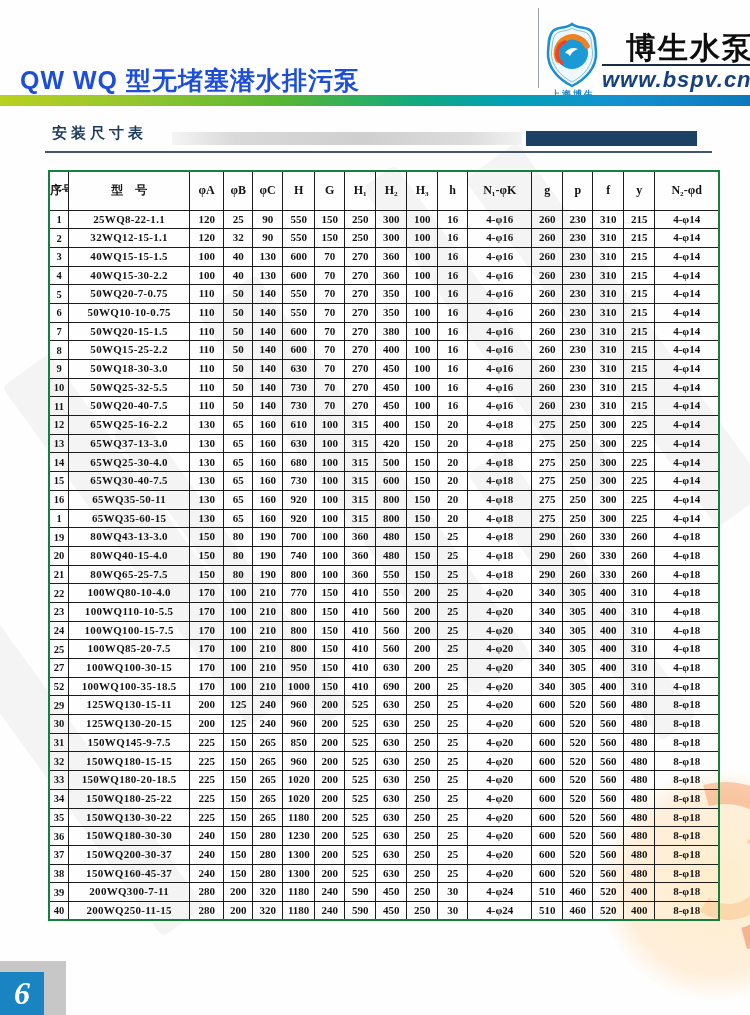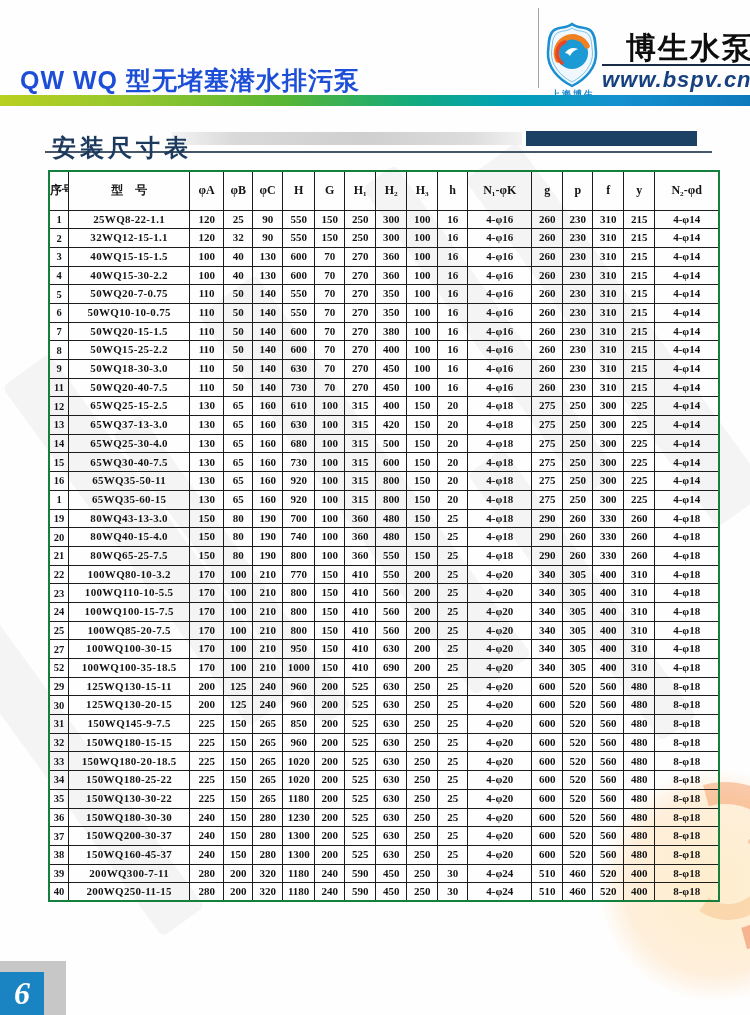--- a/index.html
+++ b/index.html
@@ -52,21 +52,21 @@
   .logo-brand { font-size:30px; font-weight:bold; color:#0d0d0d; letter-spacing:2px; font-family:"Liberation Sans", sans-serif;margin-left:24px; }
   .logo-reg { font-size:11px; font-weight:bold; vertical-align:top; position:relative; top:-3px; color:#222; }
   .logo-rule { position:absolute; left:57px; top:44px; width:148px; height:2px; background:#1a2c45; }
   .logo-site {
     position:absolute; left:57px; top:47px; font-size:22px; font-weight:bold; font-style:italic;
     color:#16417e; font-family:Liberation Sans, sans-serif; letter-spacing:1px;
   }
 
   
   .section-title {
-    position:absolute; left:52px; top:132px; font-size:24px; font-weight:bold;
+    position:absolute; left:52px; top:124px; font-size:15px; font-weight:bold;
     letter-spacing:4px; color:#1c3a5e; z-index:2;
   }
   .bar-gray {
     position:absolute; left:172px; top:132px; width:350px; height:13px; z-index:1;
     background:linear-gradient(90deg, rgba(214,214,214,0.25) 0%, #d9d9d9 18%, #cfcfcf 55%, #dcdcdc 85%, rgba(220,220,220,0.35) 100%);
   }
   .bar-navy { position:absolute; left:526px; top:131px; width:171px; height:15px; background:#1d4164; z-index:1; }
   .section-underline { position:absolute; left:45px; top:151px; width:667px; height:2px; background:#465668; z-index:1; }
 
   
@@ -348,41 +348,60 @@
           <td class="num">100</td>
           <td class="num">16</td>
           <td class="num">4-φ16</td>
           <td class="num">260</td>
           <td class="num">230</td>
           <td class="num">310</td>
           <td class="num">215</td>
           <td class="num">4-φ14</td>
         </tr>
         <tr>
+          <td class="idx">10</td>
+          <td class="model">50WQ25-32-5.5</td>
+          <td class="num">110</td>
+          <td class="num">50</td>
+          <td class="num">140</td>
+          <td class="num">730</td>
+          <td class="num">70</td>
+          <td class="num">270</td>
+          <td class="num">450</td>
+          <td class="num">100</td>
+          <td class="num">16</td>
+          <td class="num">4-φ16</td>
+          <td class="num">260</td>
+          <td class="num">230</td>
+          <td class="num">310</td>
+          <td class="num">215</td>
+          <td class="num">4-φ14</td>
+        </tr>
+        <tr>
           <td class="idx">11</td>
           <td class="model">50WQ20-40-7.5</td>
           <td class="num">110</td>
           <td class="num">50</td>
           <td class="num">140</td>
           <td class="num">730</td>
           <td class="num">70</td>
           <td class="num">270</td>
           <td class="num">450</td>
           <td class="num">100</td>
           <td class="num">16</td>
           <td class="num">4-φ16</td>
           <td class="num">260</td>
           <td class="num">230</td>
           <td class="num">310</td>
           <td class="num">215</td>
           <td class="num">4-φ14</td>
         </tr>
         <tr>
           <td class="idx">12</td>
-          <td class="model">65WQ25-15-2.5</td>
+          <td class="model">65WQ25-16-2.2</td>
           <td class="num">130</td>
           <td class="num">65</td>
           <td class="num">160</td>
           <td class="num">610</td>
           <td class="num">100</td>
           <td class="num">315</td>
           <td class="num">400</td>
           <td class="num">150</td>
           <td class="num">20</td>
           <td class="num">4-φ18</td>
@@ -539,21 +558,21 @@
           <td class="num">25</td>
           <td class="num">4-φ18</td>
           <td class="num">290</td>
           <td class="num">260</td>
           <td class="num">330</td>
           <td class="num">260</td>
           <td class="num">4-φ18</td>
         </tr>
         <tr>
           <td class="idx">22</td>
-          <td class="model">100WQ80-10-3.2</td>
+          <td class="model">100WQ80-10-4.0</td>
           <td class="num">170</td>
           <td class="num">100</td>
           <td class="num">210</td>
           <td class="num">770</td>
           <td class="num">150</td>
           <td class="num">410</td>
           <td class="num">550</td>
           <td class="num">200</td>
           <td class="num">25</td>
           <td class="num">4-φ20</td>

